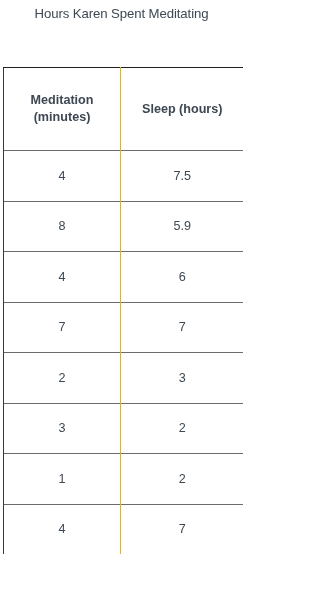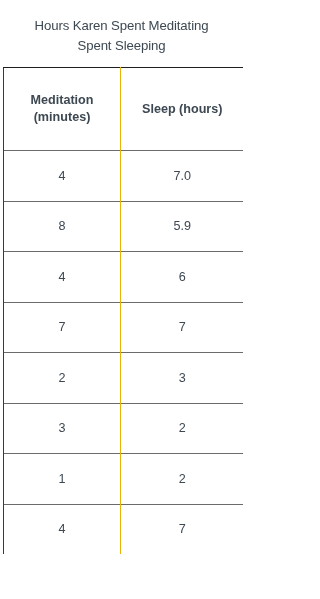--- a/index.html
+++ b/index.html
@@ -17,21 +17,21 @@
   #page {
     position: relative;
     width: 243px;
     height: 599px;
     background: #ffffff;
     overflow: hidden;
   }
 
   
   #title-block {
-    padding-top: 16px;
+    padding-top: 4px;
     text-align: center;
   }
   .title-line {
     display: block;
     font-size: 13.2px;
     line-height: 20px;
     color: #3d4852;
     font-weight: 400;
     letter-spacing: -0.1px;
     white-space: nowrap;
@@ -85,41 +85,40 @@
     font-weight: 400;
   }
 </style>
 </head>
 <body>
 
 <div id="page">
 
   <div id="title-block">
     <span class="title-line">Hours Karen Spent Meditating</span>
-    <span class="title-line">Spent Sleeping</span>
   </div>
 
   <table id="data-table">
     <colgroup>
       <col class="col-meditation">
       <col class="col-sleep">
     </colgroup>
     <thead>
       <tr>
         <th>
           <span class="hdr-line">Meditation</span>
           <span class="hdr-line">(minutes)</span>
         </th>
         <th>Sleep (hours)</th>
       </tr>
     </thead>
     <tbody id="table-body">
         <tr>
           <td>4</td>
-          <td>7.0</td>
+          <td>7.5</td>
         </tr>
         <tr>
           <td>8</td>
           <td>5.9</td>
         </tr>
         <tr>
           <td>4</td>
           <td>6</td>
         </tr>
         <tr>

